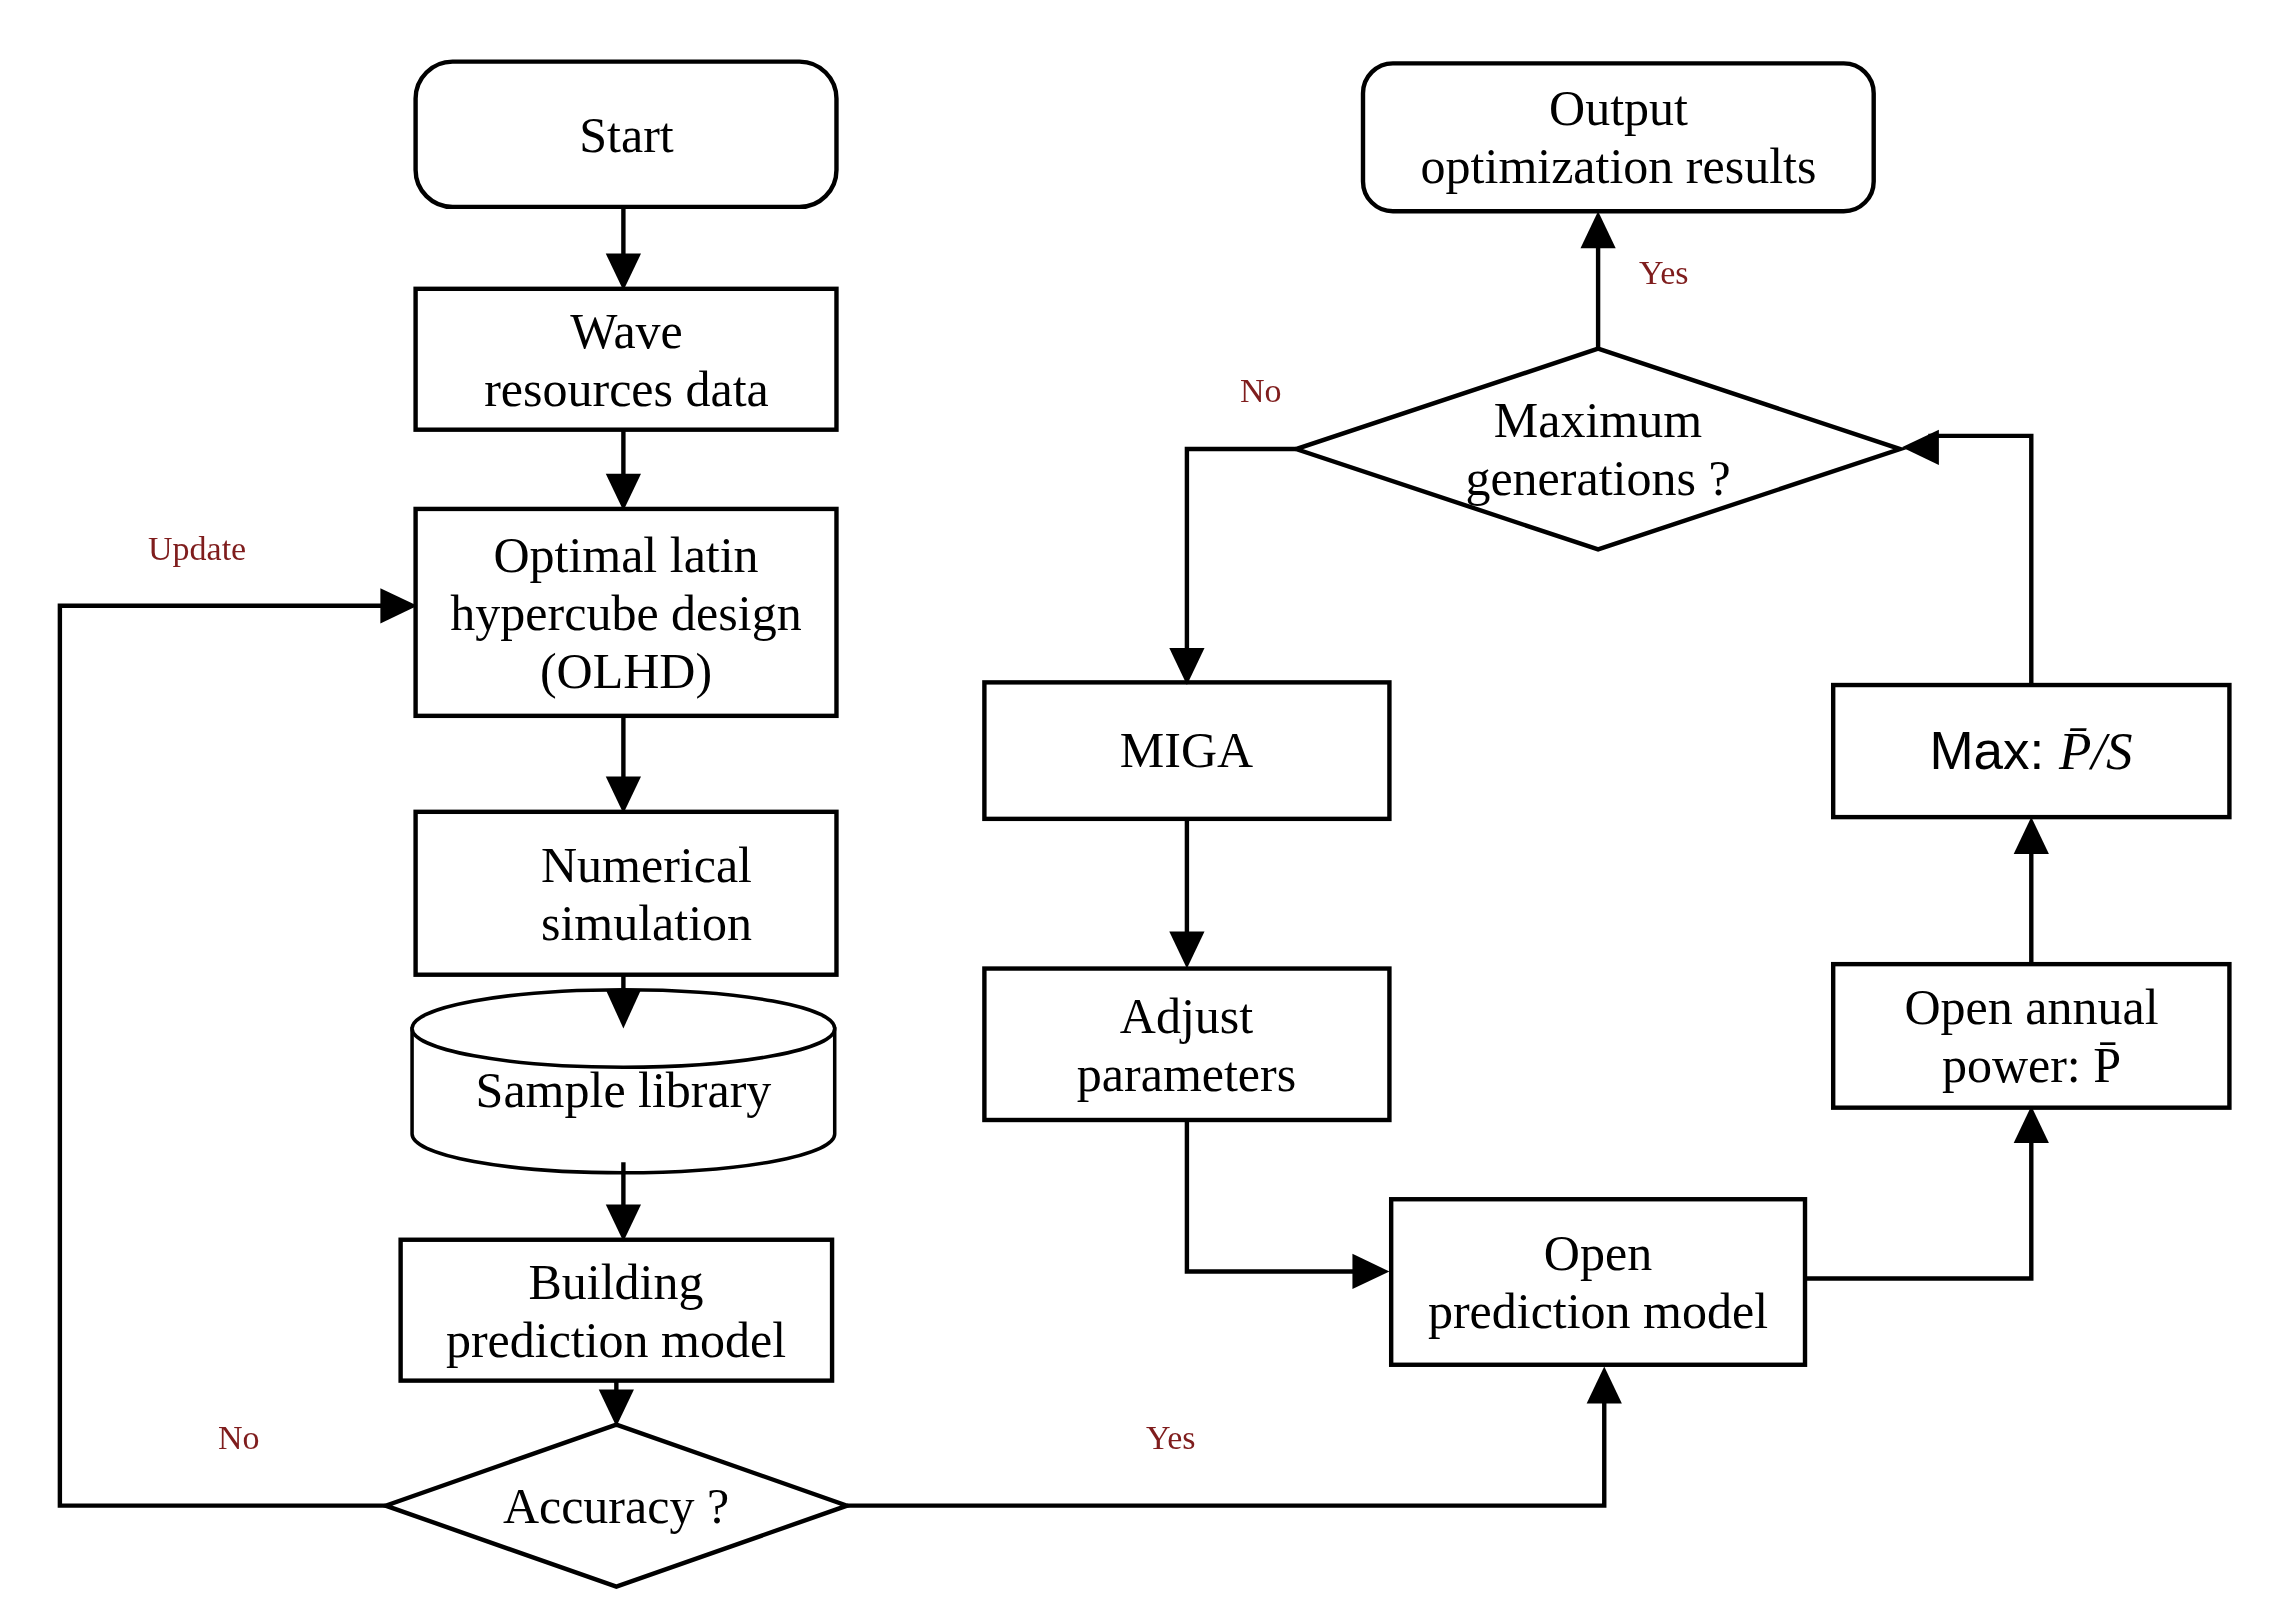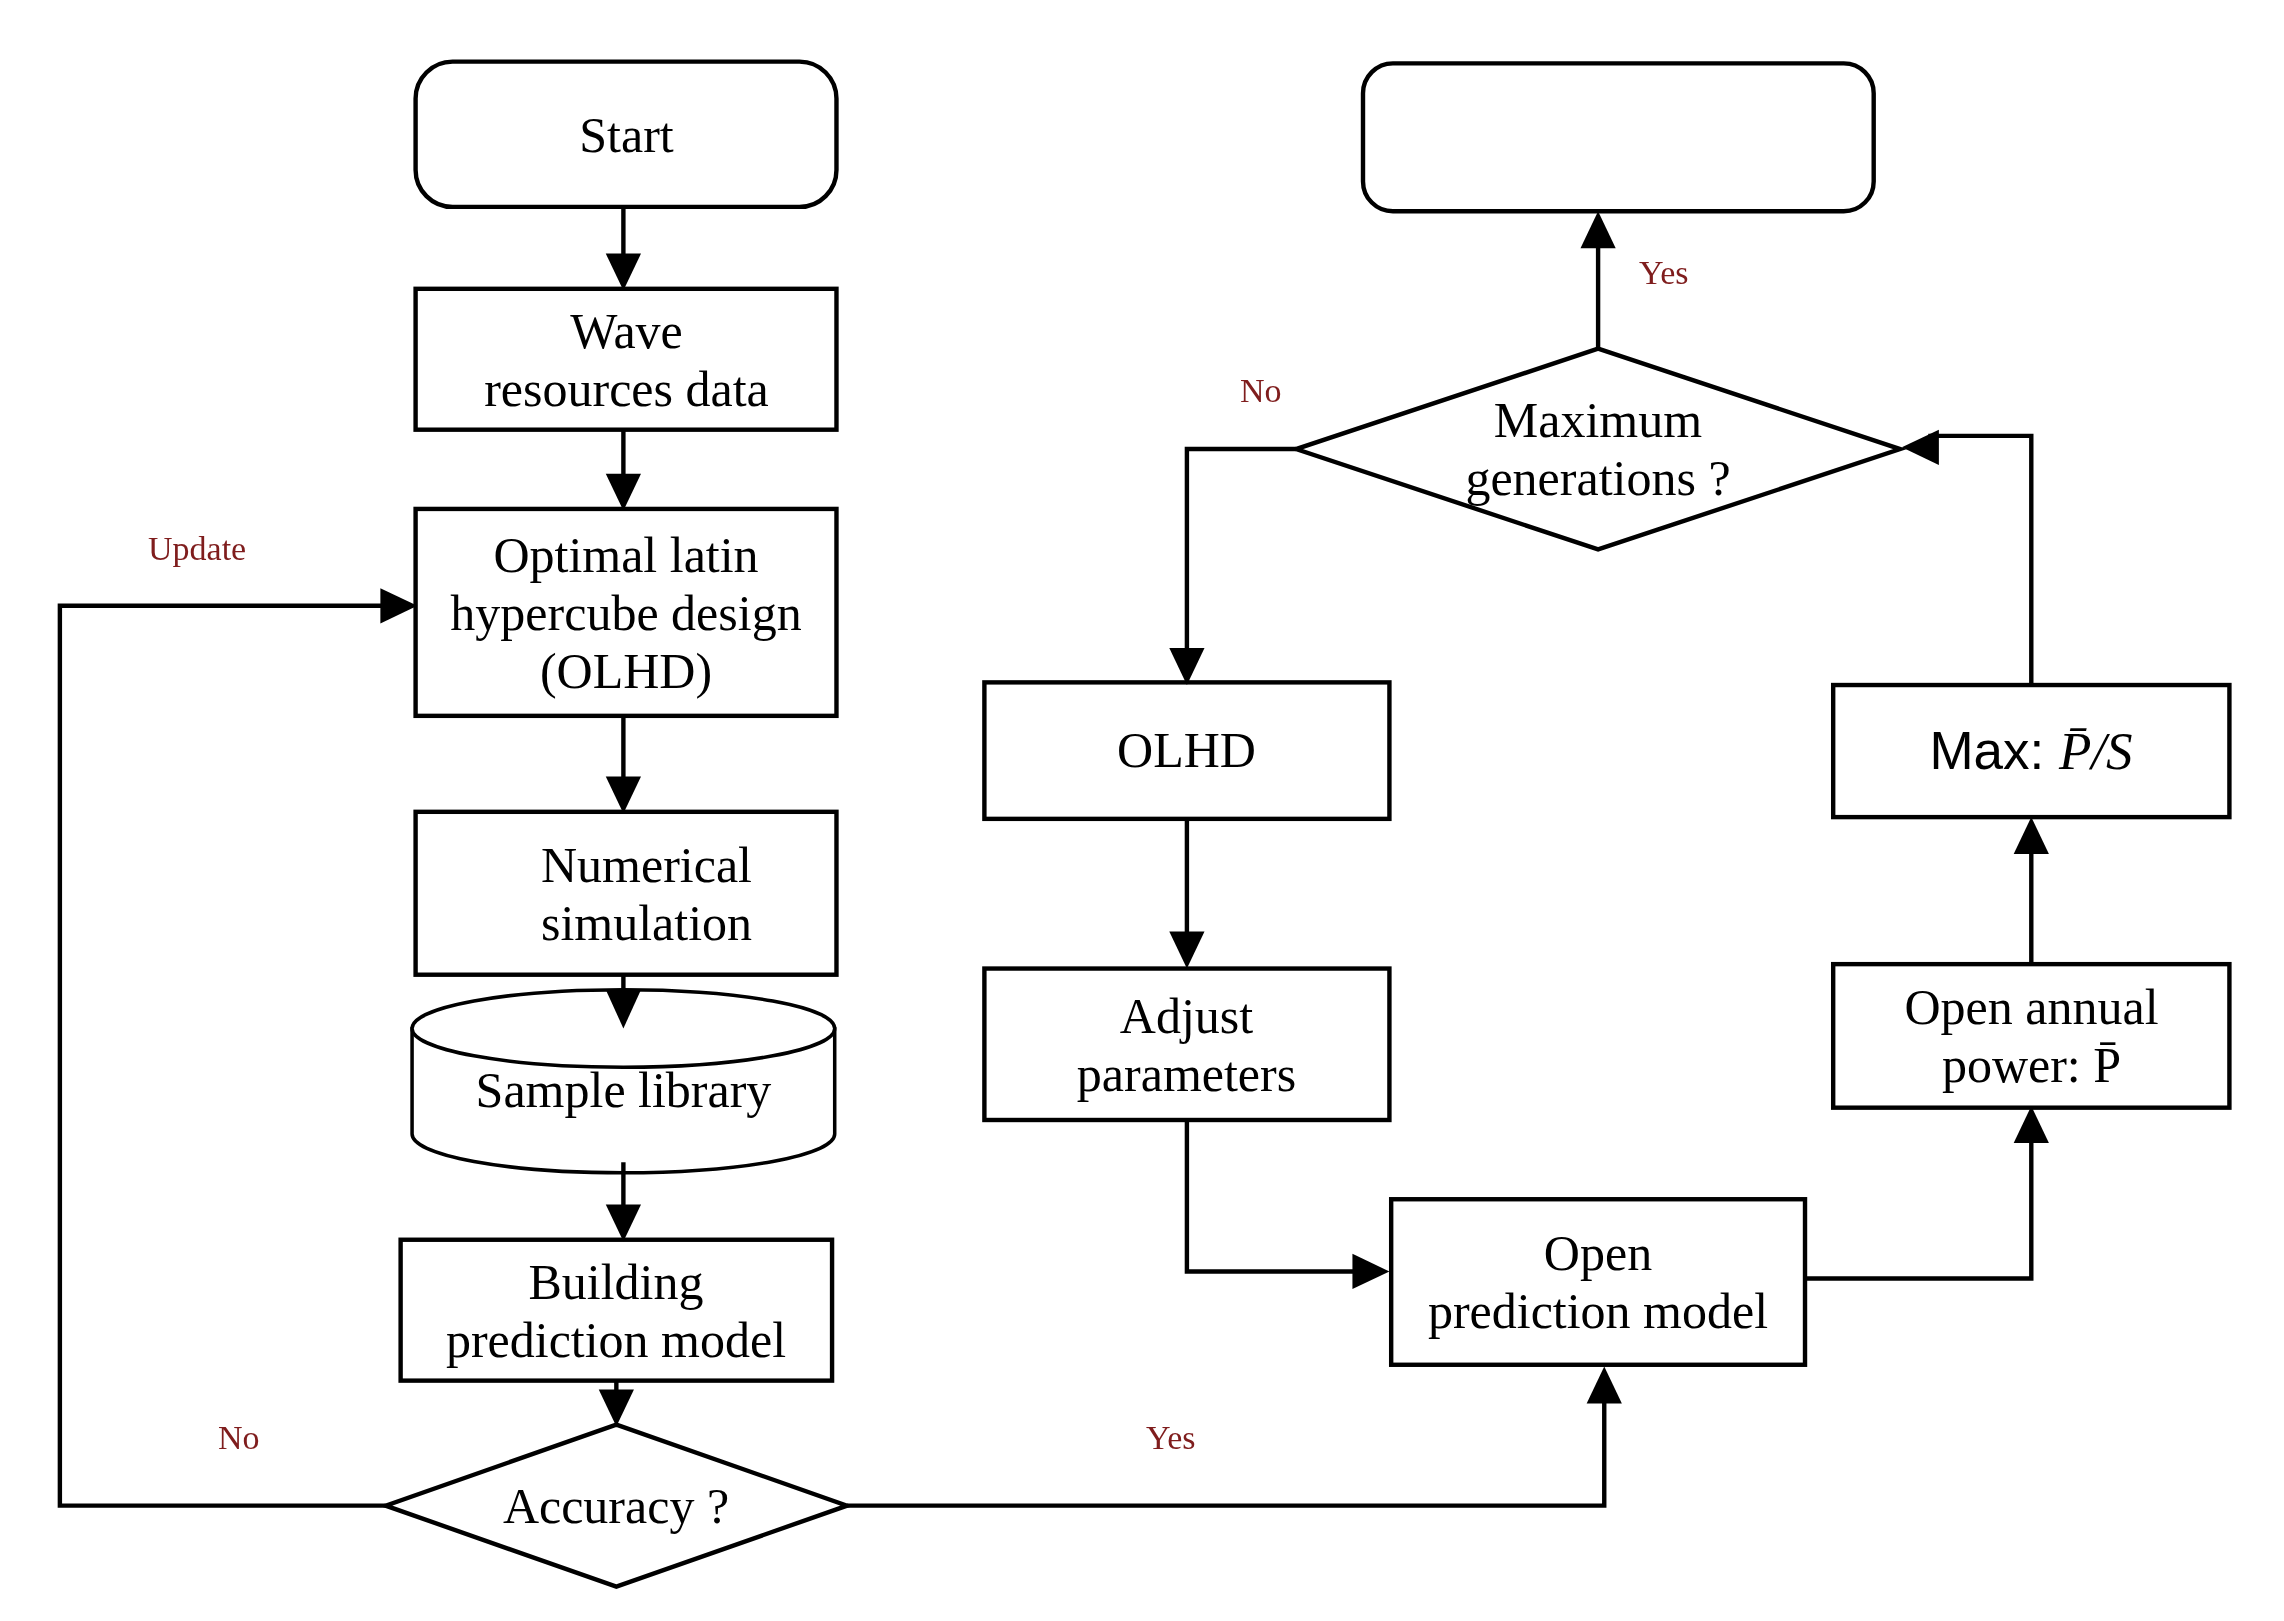--- a/index.html
+++ b/index.html
@@ -201,38 +201,40 @@
   <div class="node-text" style="left:436px; top:812px; width:421px; height:163px;">Numerical
 simulation</div>
 
   <div class="node-text" style="left:412px; top:1041px; width:423px; height:97px;">Sample library</div>
 
   <div class="node-text" style="left:394px; top:1240px; width:444px; height:141px;">Building
 prediction model</div>
 
   <div class="node-text" style="left:440px; top:1472px; width:352px; height:67px;">Accuracy ?</div>
 
-  <div class="node-text" style="left:984px; top:682px; width:405px; height:136px;">OLHD</div>
+  <div class="node-text" style="left:984px; top:682px; width:405px; height:136px;">MIGA</div>
 
   <div class="node-text" style="left:977px; top:969px; width:419px; height:151px;">Adjust
 parameters</div>
 
   <div class="node-text" style="left:1384px; top:1199px; width:428px; height:166px;">Open
 prediction model</div>
 
   <div class="node-text" style="left:1828px; top:964px; width:407px; height:144px;">Open annual
 power: P̄</div>
 
   <div class="node-text sans-node" style="left:1833px; top:685px; width:396px; height:132px;">
     <span>Max:&nbsp;<span class="mathvar">P̄/S</span></span>
   </div>
 
   <div class="node-text" style="left:1391px; top:387px; width:414px; height:123px;">Maximum
 generations ?</div>
 
+  <div class="node-text" style="left:1356px; top:63px; width:525px; height:148px;">Output
+optimization results</div>
 
   <div class="edge-label" style="left:148px; top:530px;">Update</div>
 
   <div class="edge-label" style="left:218px; top:1419px;">No</div>
 
   <div class="edge-label" style="left:1146px; top:1419px;">Yes</div>
 
   <div class="edge-label" style="left:1240px; top:372px;">No</div>
 
   <div class="edge-label" style="left:1639px; top:254px;">Yes</div>

